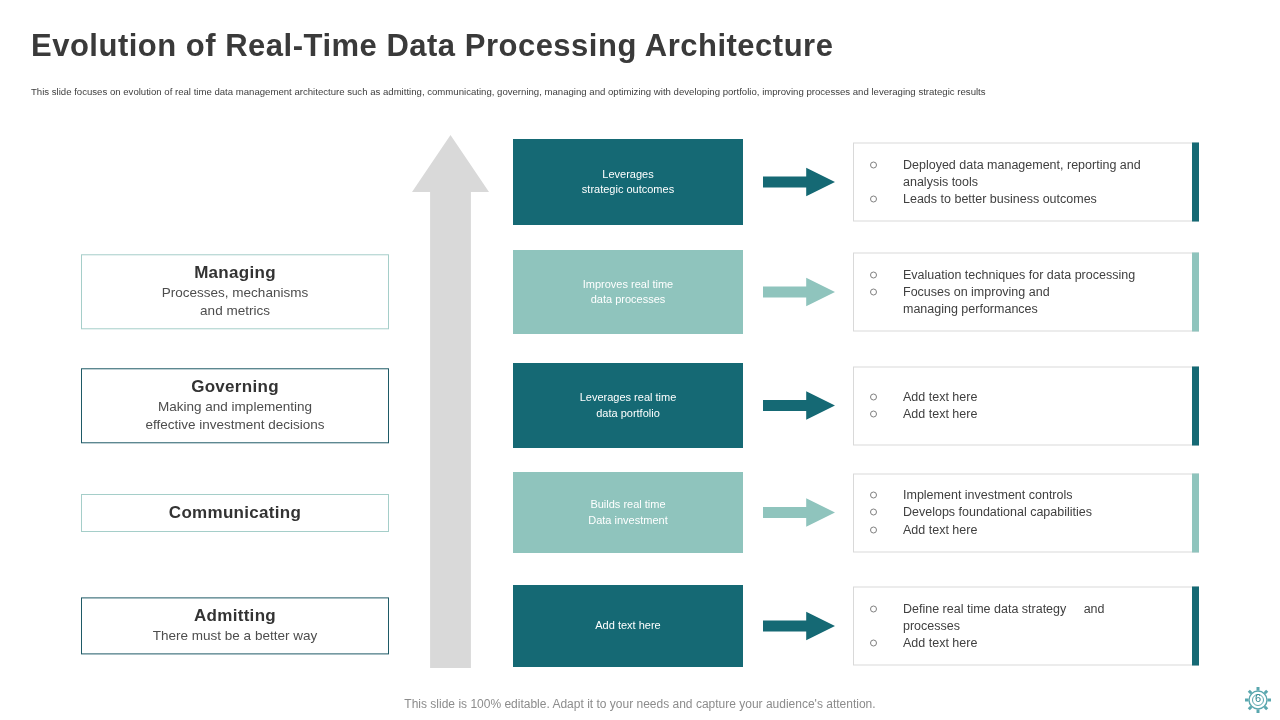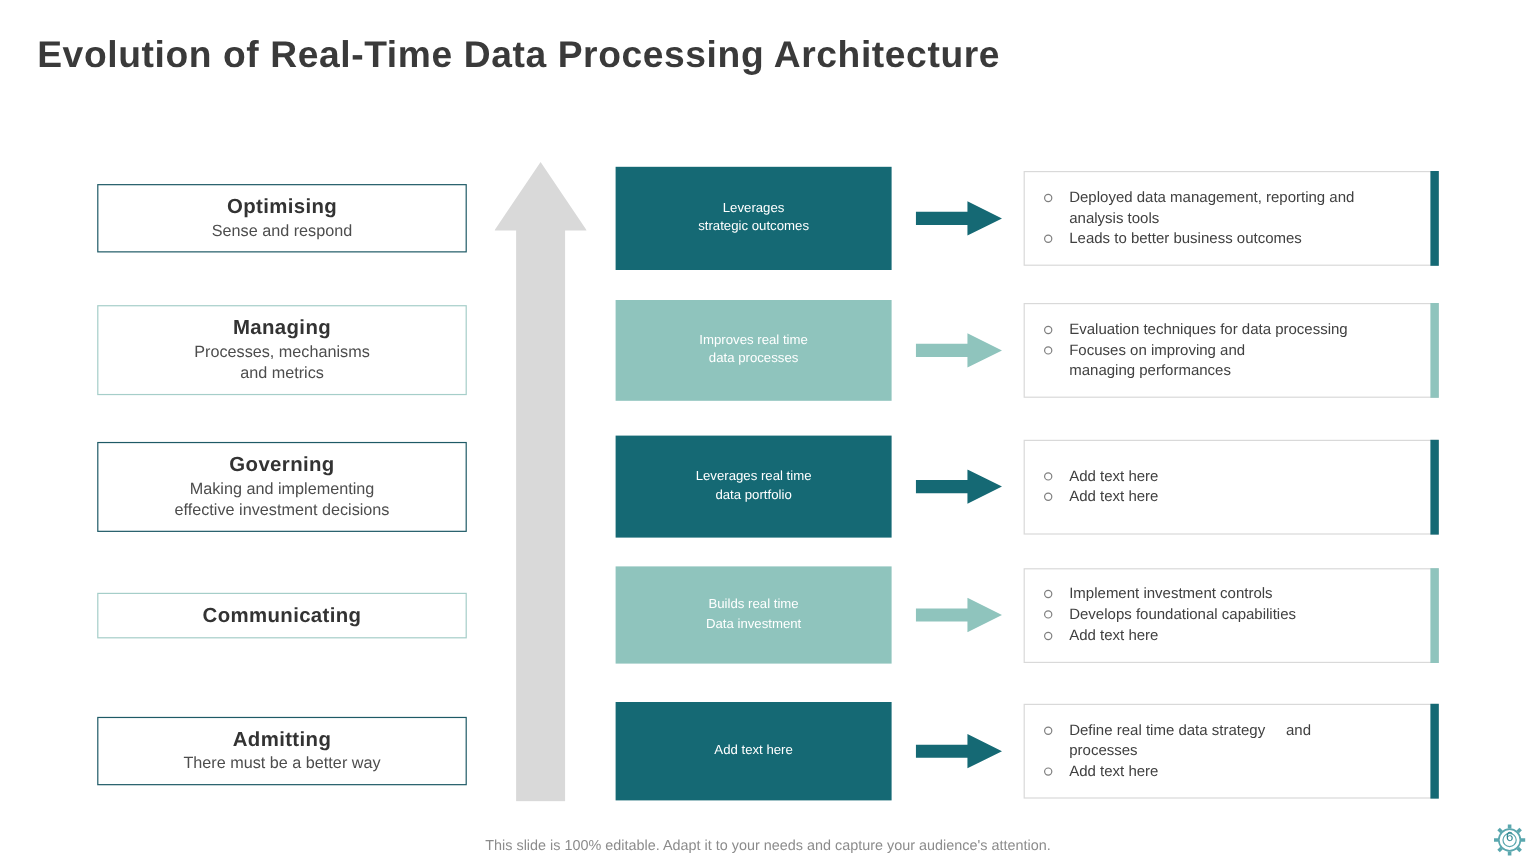--- a/index.html
+++ b/index.html
@@ -36,46 +36,43 @@
   .tone-dark .flow-arrow{background:#156974;}
   .tone-light .flow-arrow{background:#8fc4bd;}
 
   .outcome-box{position:absolute;left:853px;top:50%;transform:translateY(-50%);width:346px;height:79px;
                border:1px solid #d9d9d9;background:#fff;box-sizing:border-box;display:flex;
                align-items:center;padding:4px 18px 4px 12px;}
   .accent-bar{position:absolute;top:-1px;bottom:-1px;right:-1px;width:7px;}
   .tone-dark .accent-bar{background:#156974;}
   .tone-light .accent-bar{background:#8fc4bd;}
   .bullets{list-style:none;margin:0;padding:0;}
-  .bullets li{display:flex;align-items:flex-start;font-size:12.5px;color:#404040;line-height:1.38;}
+  .bullets li{display:flex;align-items:flex-start;font-size:12.5px;color:#404040;line-height:1.38;gap:12px;}
   .bullets li .marker{flex:0 0 auto;width:5px;height:5px;border:1px solid #7f7f7f;border-radius:50%;
                       margin:5px 14px 0 4px;}
   .bullets li .btext{white-space:pre-wrap;}
 
   
   .footer-note{position:absolute;left:0;top:697px;width:1280px;text-align:center;
                font-size:12px;color:#8c8c8c;}
   .gear{position:absolute;right:6px;top:684px;width:32px;height:32px;}
   .gear .num{position:absolute;left:0;top:8px;width:32px;text-align:center;font-size:11px;
              color:#2f8790;}
 </style>
 </head>
 <body>
 
 <div class="slide">
 
   <div class="title">Evolution of Real-Time Data Processing Architecture</div>
+  <div class="subtitle">This slide focuses on evolution of real time data management  architecture such as admitting,  communicating,  governing, managing  and optimizing  with developing portfolio, improving processes and leveraging strategic results</div>
 
   <div class="up-arrow"></div>
 
   <div class="row tone-dark" style="top:139px;height:86px;">
-    <div class="stage-box">
-      <div class="stage-title">Optimising</div>
-      <div class="stage-desc">Sense and respond</div>
-    </div>
     <div class="action-box">Leverages
 strategic outcomes</div>
     <div class="flow-arrow"></div>
     <div class="outcome-box">
       <ul class="bullets">
         <li>
             <span class="marker"></span>
             <span class="btext">Deployed data management, reporting and
 analysis tools</span>
           </li>

